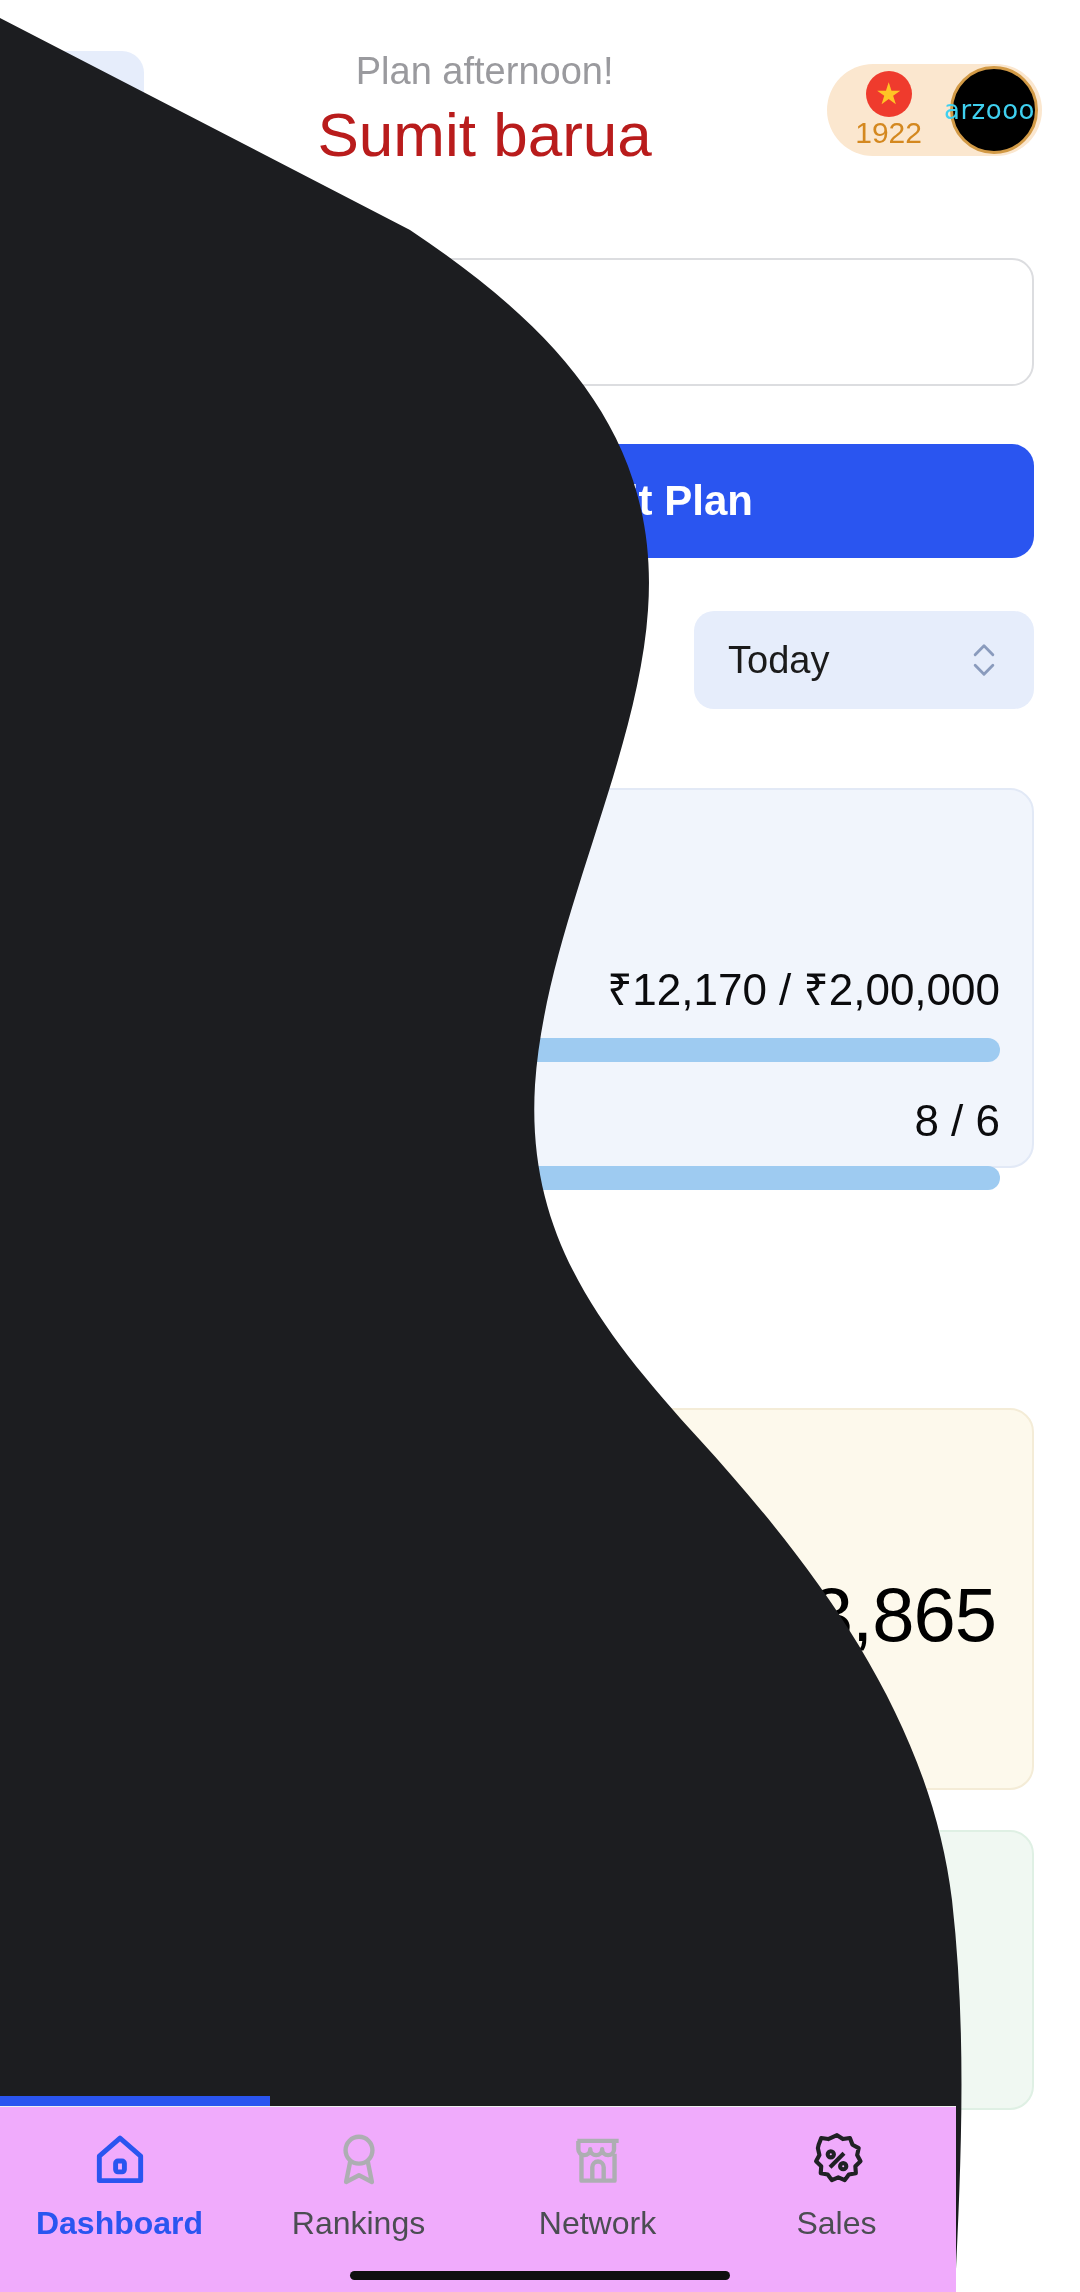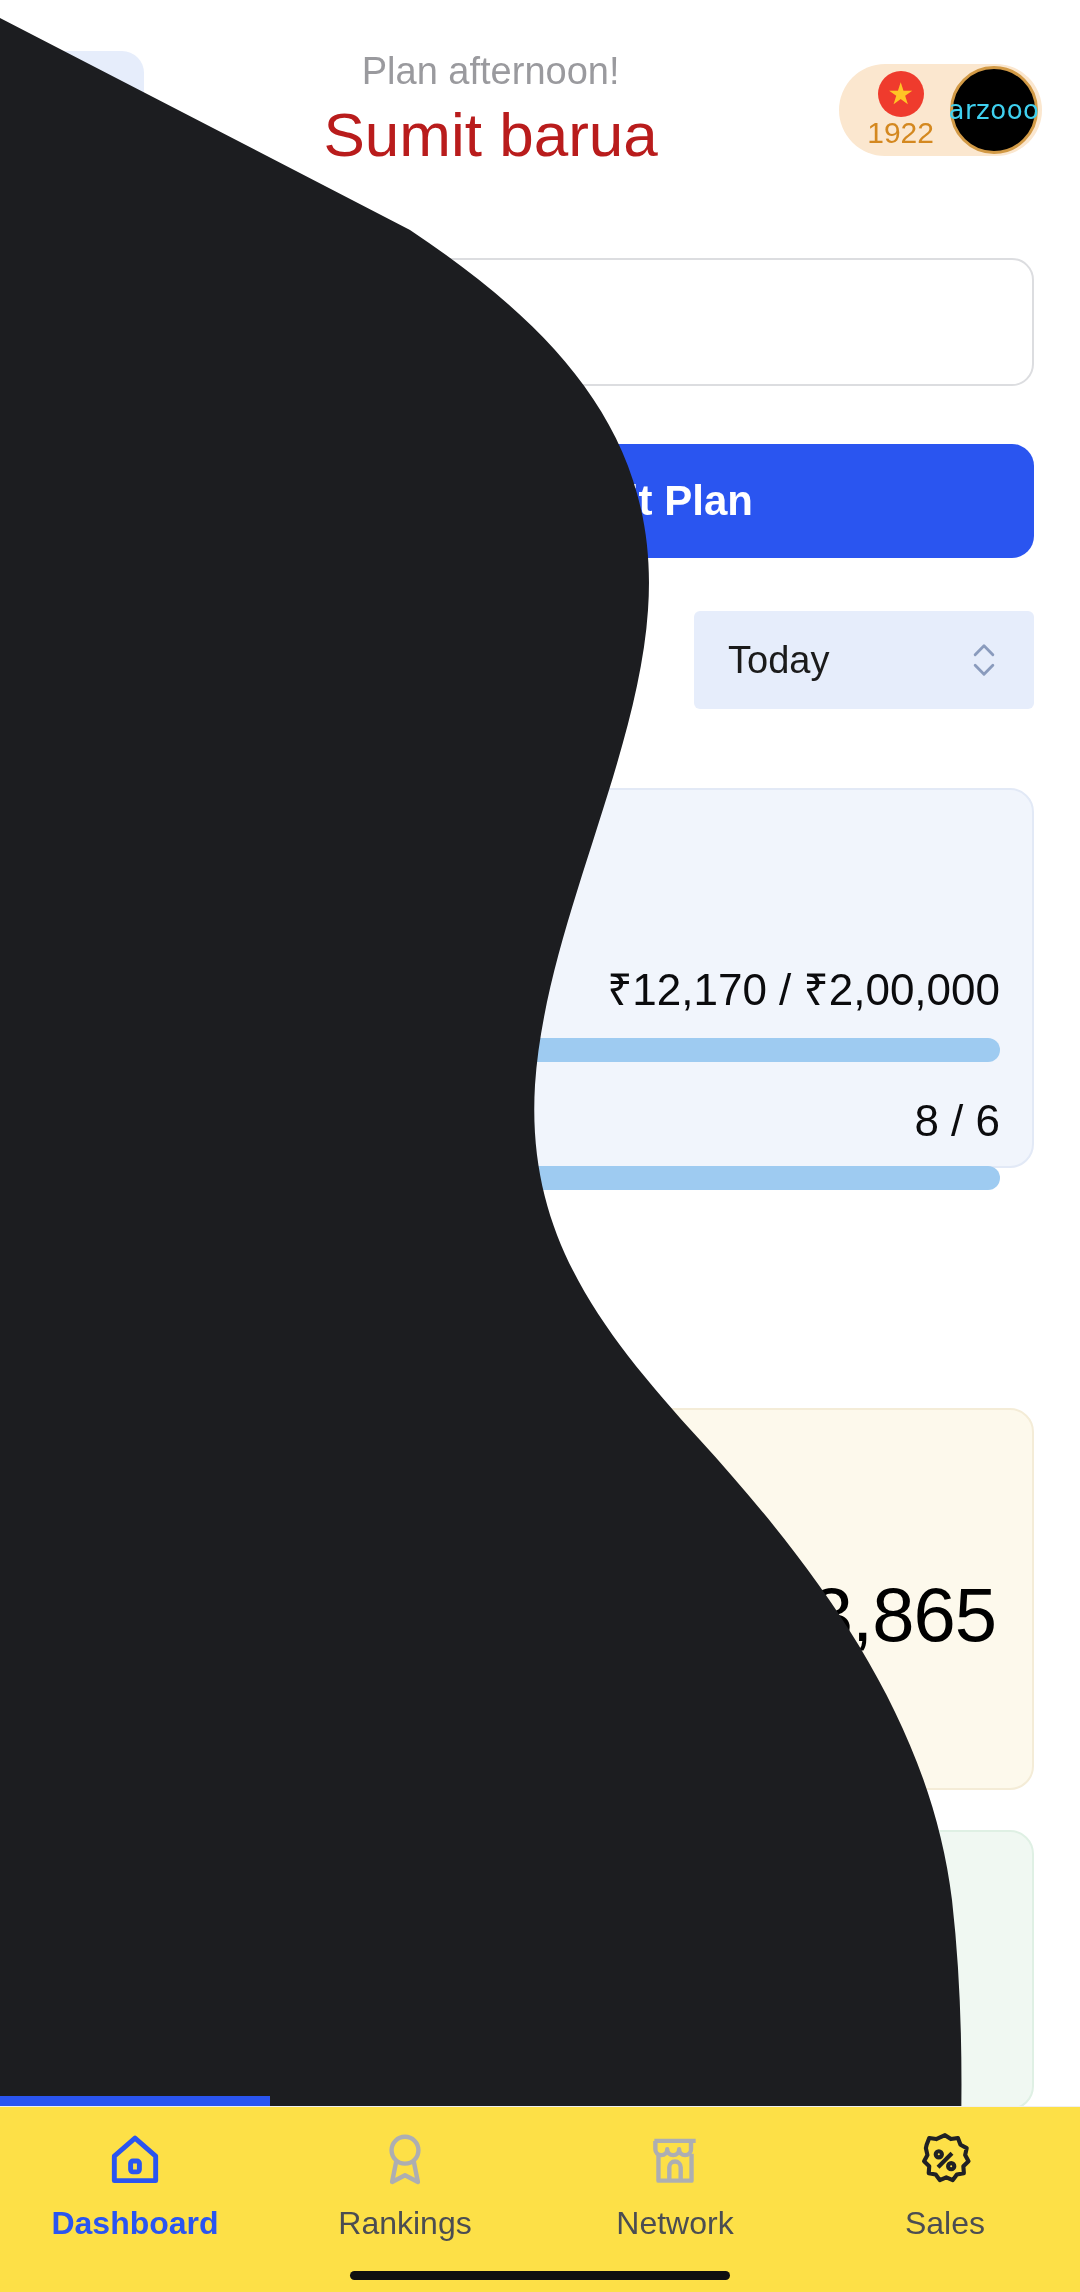--- a/index.html
+++ b/index.html
@@ -47,23 +47,24 @@
   .star-badge {
     width: 46px; height: 46px; border-radius: 50%;
     background: #ef3b2d;
     display: flex; align-items: center; justify-content: center;
     color: #ffc425; font-size: 30px; line-height: 1;
   }
   .pts-num { font-size: 30px; color: #d4881f; font-weight: 500; margin-top: -1px; }
   .avatar {
     width: 88px; height: 88px; border-radius: 50%;
     background: #000; border: 3px solid #d29a46;
-    display: flex; align-items: center; justify-content: center;
+    display: flex; align-items: center; justify-content: flex-end;
     color: #3fd0ef; font-size: 26px; letter-spacing: .5px;
     font-family: "DejaVu Sans", sans-serif;
+    margin-left: 12px;
   }
 
   
   .search {
     position: absolute; left: 46px; top: 258px;
     width: 988px; height: 128px;
     border: 2px solid #dcdde0; border-radius: 22px;
     background: #fff;
     display: flex; align-items: center; padding: 0 44px;
   }
@@ -84,21 +85,21 @@
   }
   .visit-btn .label { font-size: 42px; color: #fff; font-weight: 700; }
 
   
   .perf-row {
     position: absolute; left: 46px; top: 608px; width: 988px; height: 104px;
     display: flex; align-items: center; justify-content: space-between;
   }
   .perf-title { font-size: 46px; font-weight: 700; color: #3d6bf5; }
   .period-select {
-    width: 340px; height: 98px; border-radius: 6px; background: #e6edfb;
+    width: 340px; height: 98px; border-radius: 20px; background: #e6edfb;
     display: flex; align-items: center; justify-content: space-between;
     padding: 0 34px;
   }
   .period-select .val { font-size: 38px; color: #1b1b1b; }
 
   
   .card {
     position: absolute; left: 46px; width: 988px;
     border-radius: 24px;
   }
@@ -139,22 +140,22 @@
     position: absolute; left: 0; top: 0; width: 1080px; height: 2292px;
     pointer-events: none;
   }
 
   
   .progress-line {
     position: absolute; left: 0; top: 2096px; width: 270px; height: 10px;
     background: #2a55f0;
   }
   .bottom-nav {
-    position: absolute; left: 0; bottom: 0; width: 1080px; height: 186px;
-    background: #fde047;
+    position: absolute; left: 0; bottom: 0; width: 956px; height: 186px;
+    background: #f0abfc;
     display: flex; align-items: flex-start; justify-content: space-around;
     padding-top: 22px;
     border-top: 1px solid #efefef;
     margin-top: 8px;
   }
   .nav-item {
     display: flex; flex-direction: column; align-items: center; gap: 14px;
     width: 25%;
   }
   .nav-label { font-size: 32px; color: #4b4d52; }

